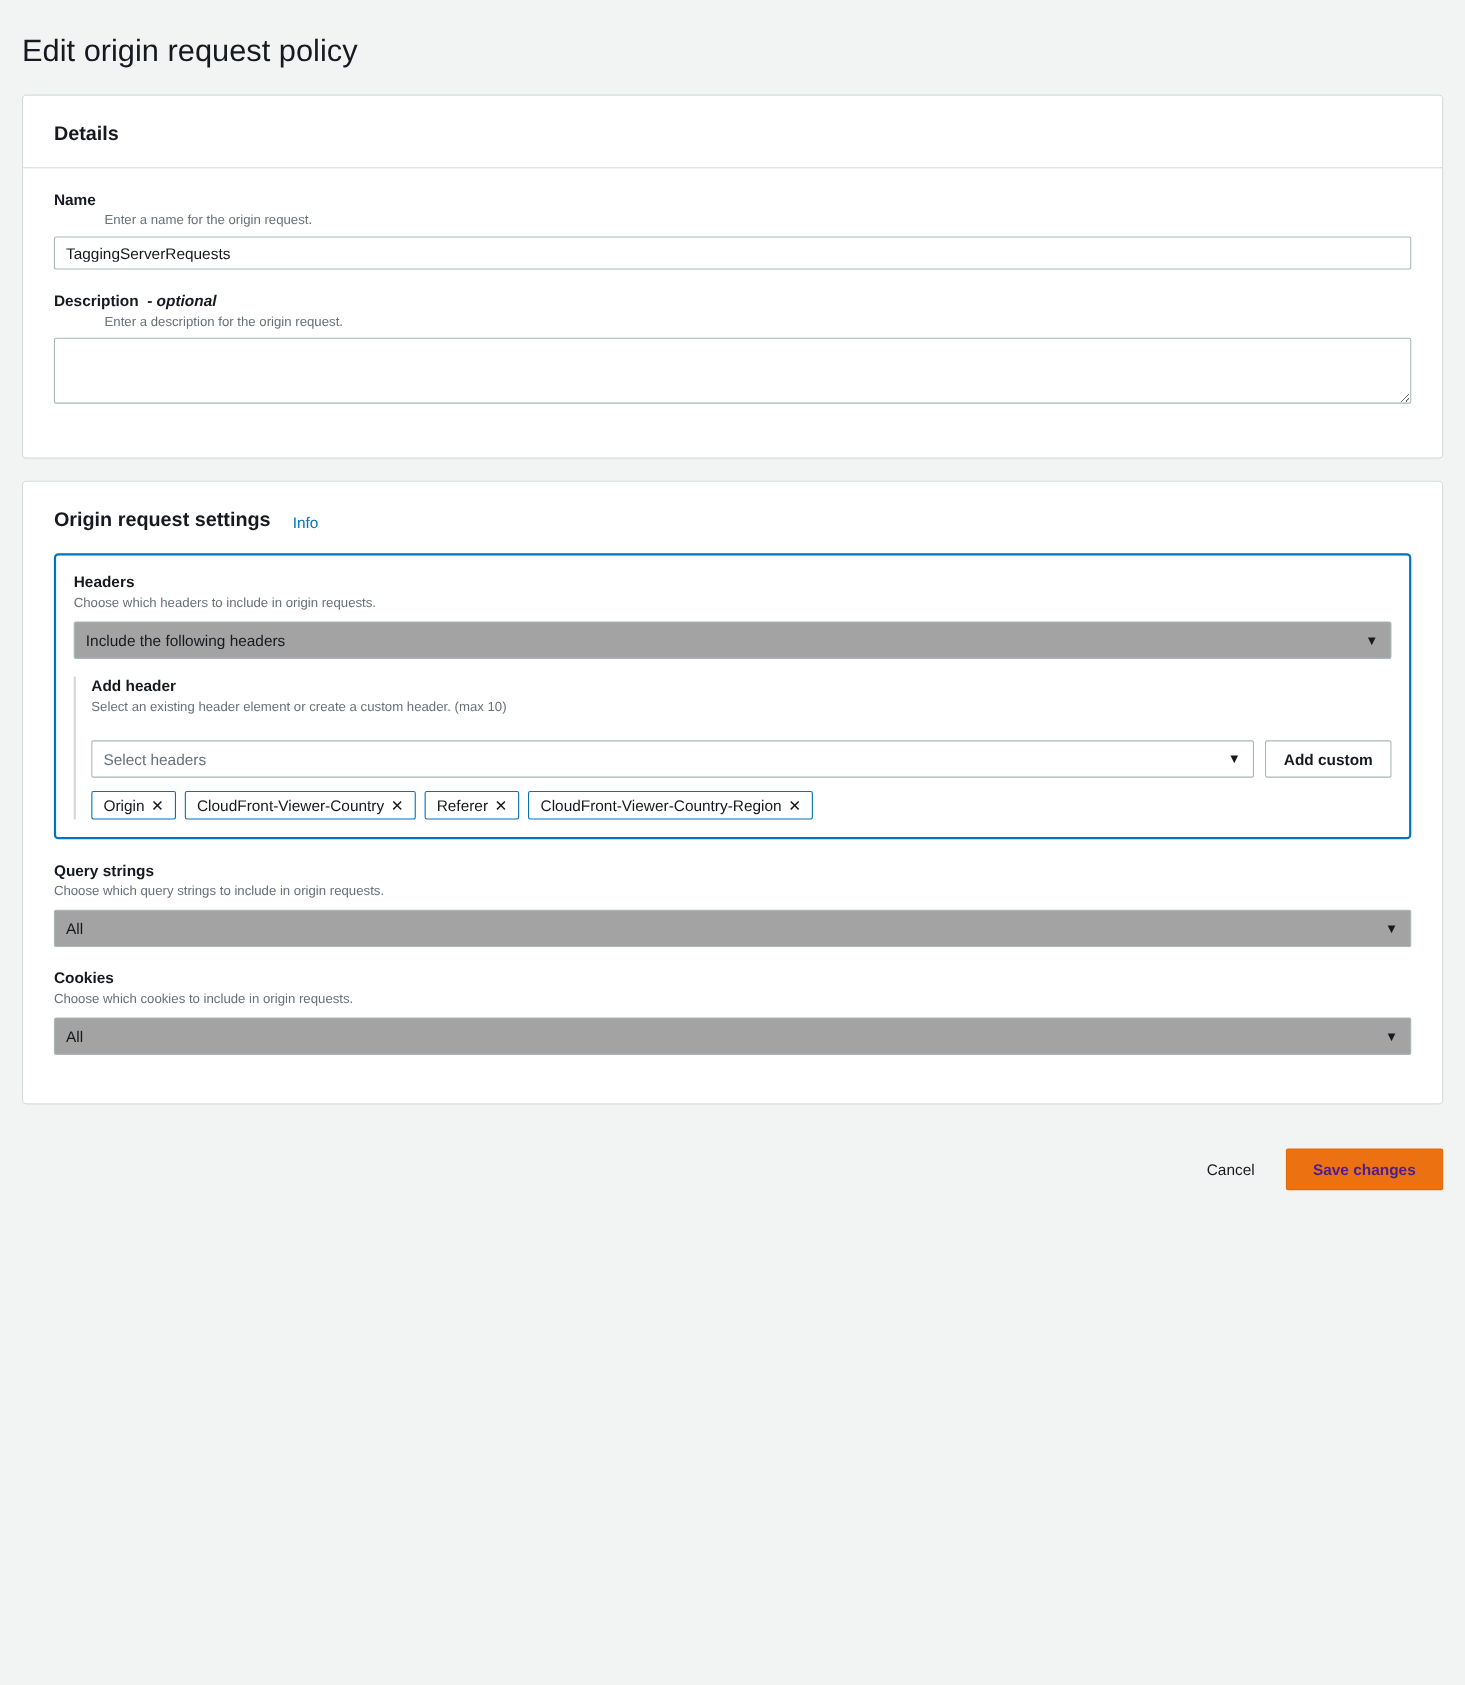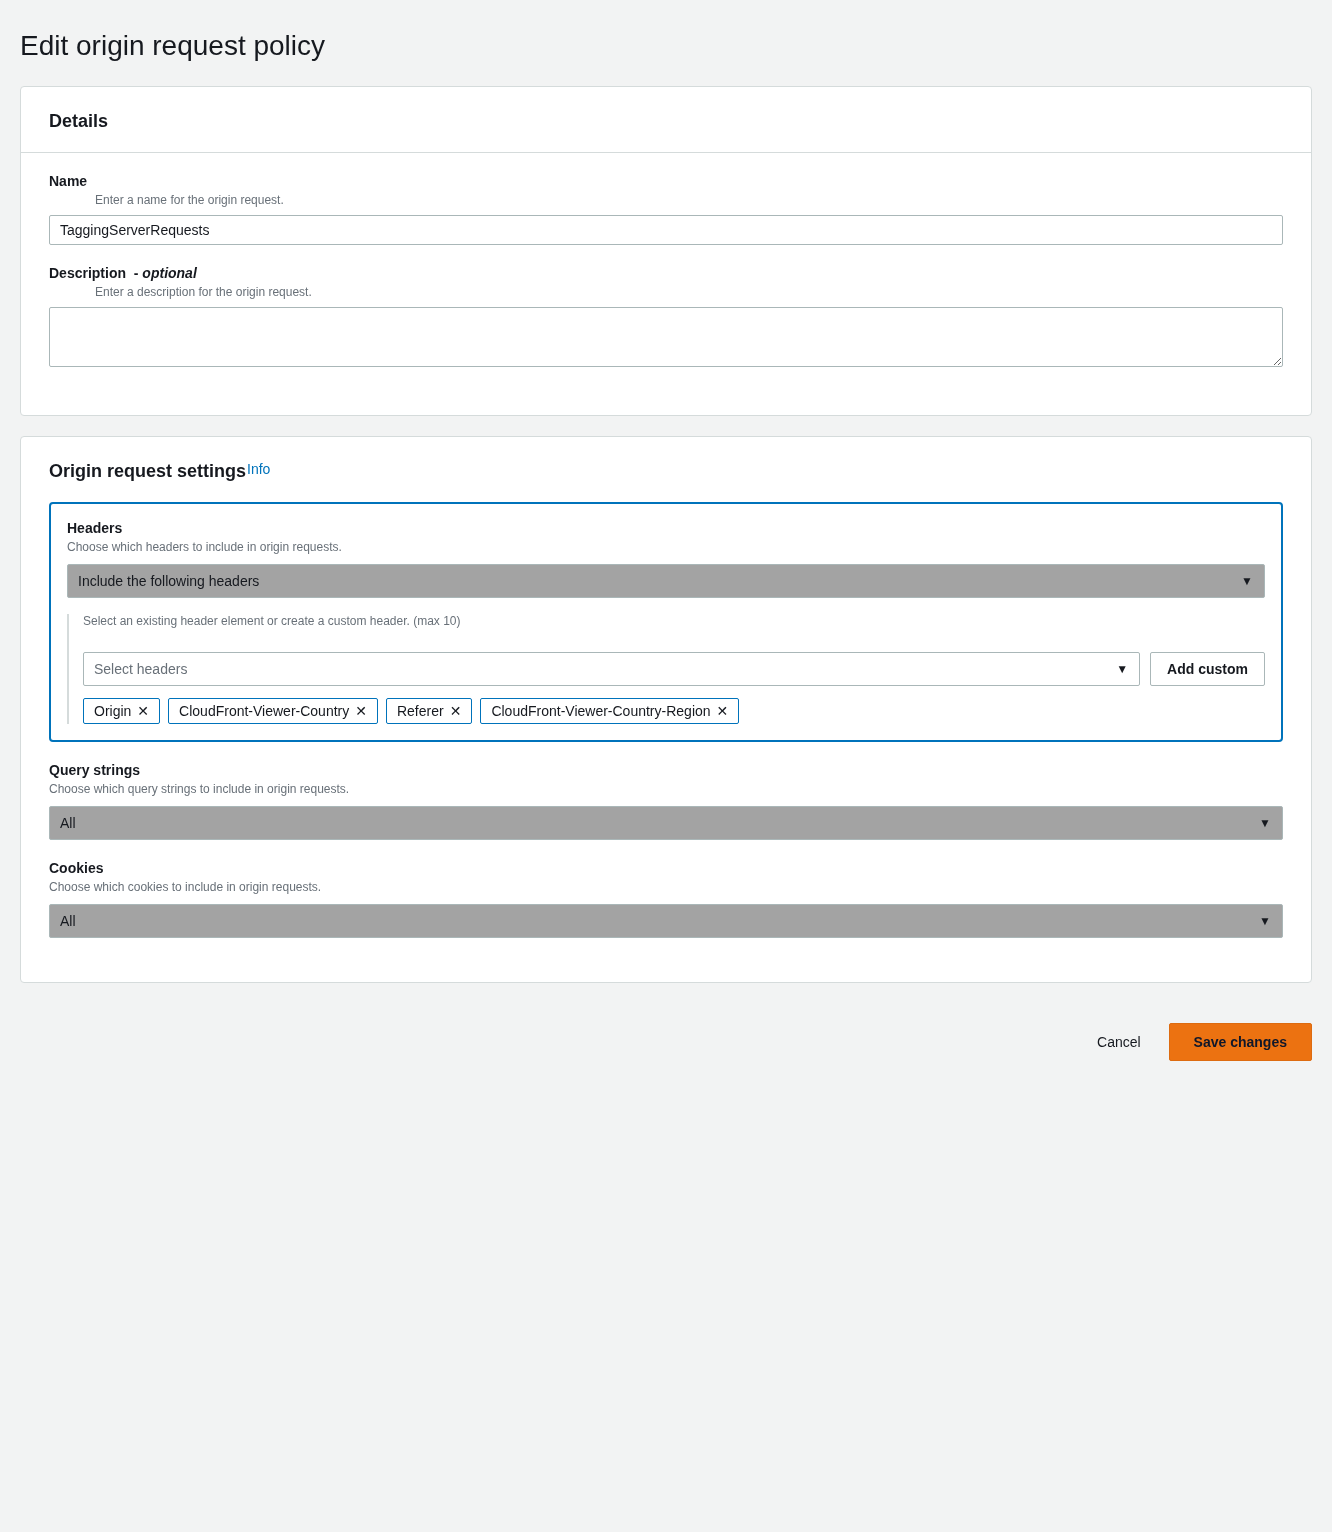--- a/index.html
+++ b/index.html
@@ -66,22 +66,22 @@
       padding: 6px 10px;
       font-size: 14px;
       color: #16191f;
       height: 60px;
       resize: vertical;
       outline: none;
       background: #fff;
     }
     .section-title-row {
       display: flex;
-      align-items: flex-start;
-      gap: 1px;
+      align-items: flex-end;
+      gap: 20px;
       margin-bottom: 20px;
     }
     .section-title {
       font-size: 18px;
       font-weight: 700;
       color: #16191f;
     }
     .info-link {
       font-size: 14px;
       color: #0073bb;
@@ -218,21 +218,21 @@
       font-size: 14px;
       color: #16191f;
       cursor: pointer;
       padding: 8px 16px;
       font-weight: 400;
     }
     .save-btn {
       background: #ec7211;
       border: 1px solid #dd6b10;
       border-radius: 2px;
-      color: #0f172a;
+      color: #4c1d95;
       font-size: 14px;
       font-weight: 700;
       padding: 10px 24px;
       cursor: pointer;
     }
   </style>
 </head>
 <body>
 
 <h1 class="page-title">Edit origin request policy</h1>
@@ -270,20 +270,21 @@
     <div class="select-wrapper">
       <select class="select-input">
         <option>Include the following headers</option>
         <option>All viewer headers</option>
         <option>None</option>
       </select>
       <span class="select-arrow">▼</span>
     </div>
 
     <div class="add-header-section">
+      <div class="add-header-title">Add header</div>
       <div class="add-header-hint">Select an existing header element or create a custom header. (max 10)</div>
 
       <div class="add-header-row">
         <div class="select-headers-wrapper">
           <select class="select-headers-input">
             <option value="" disabled="" selected="">Select headers</option>
           </select>
           <span class="select-arrow">▼</span>
         </div>
         <button class="add-custom-btn">Add custom</button>

